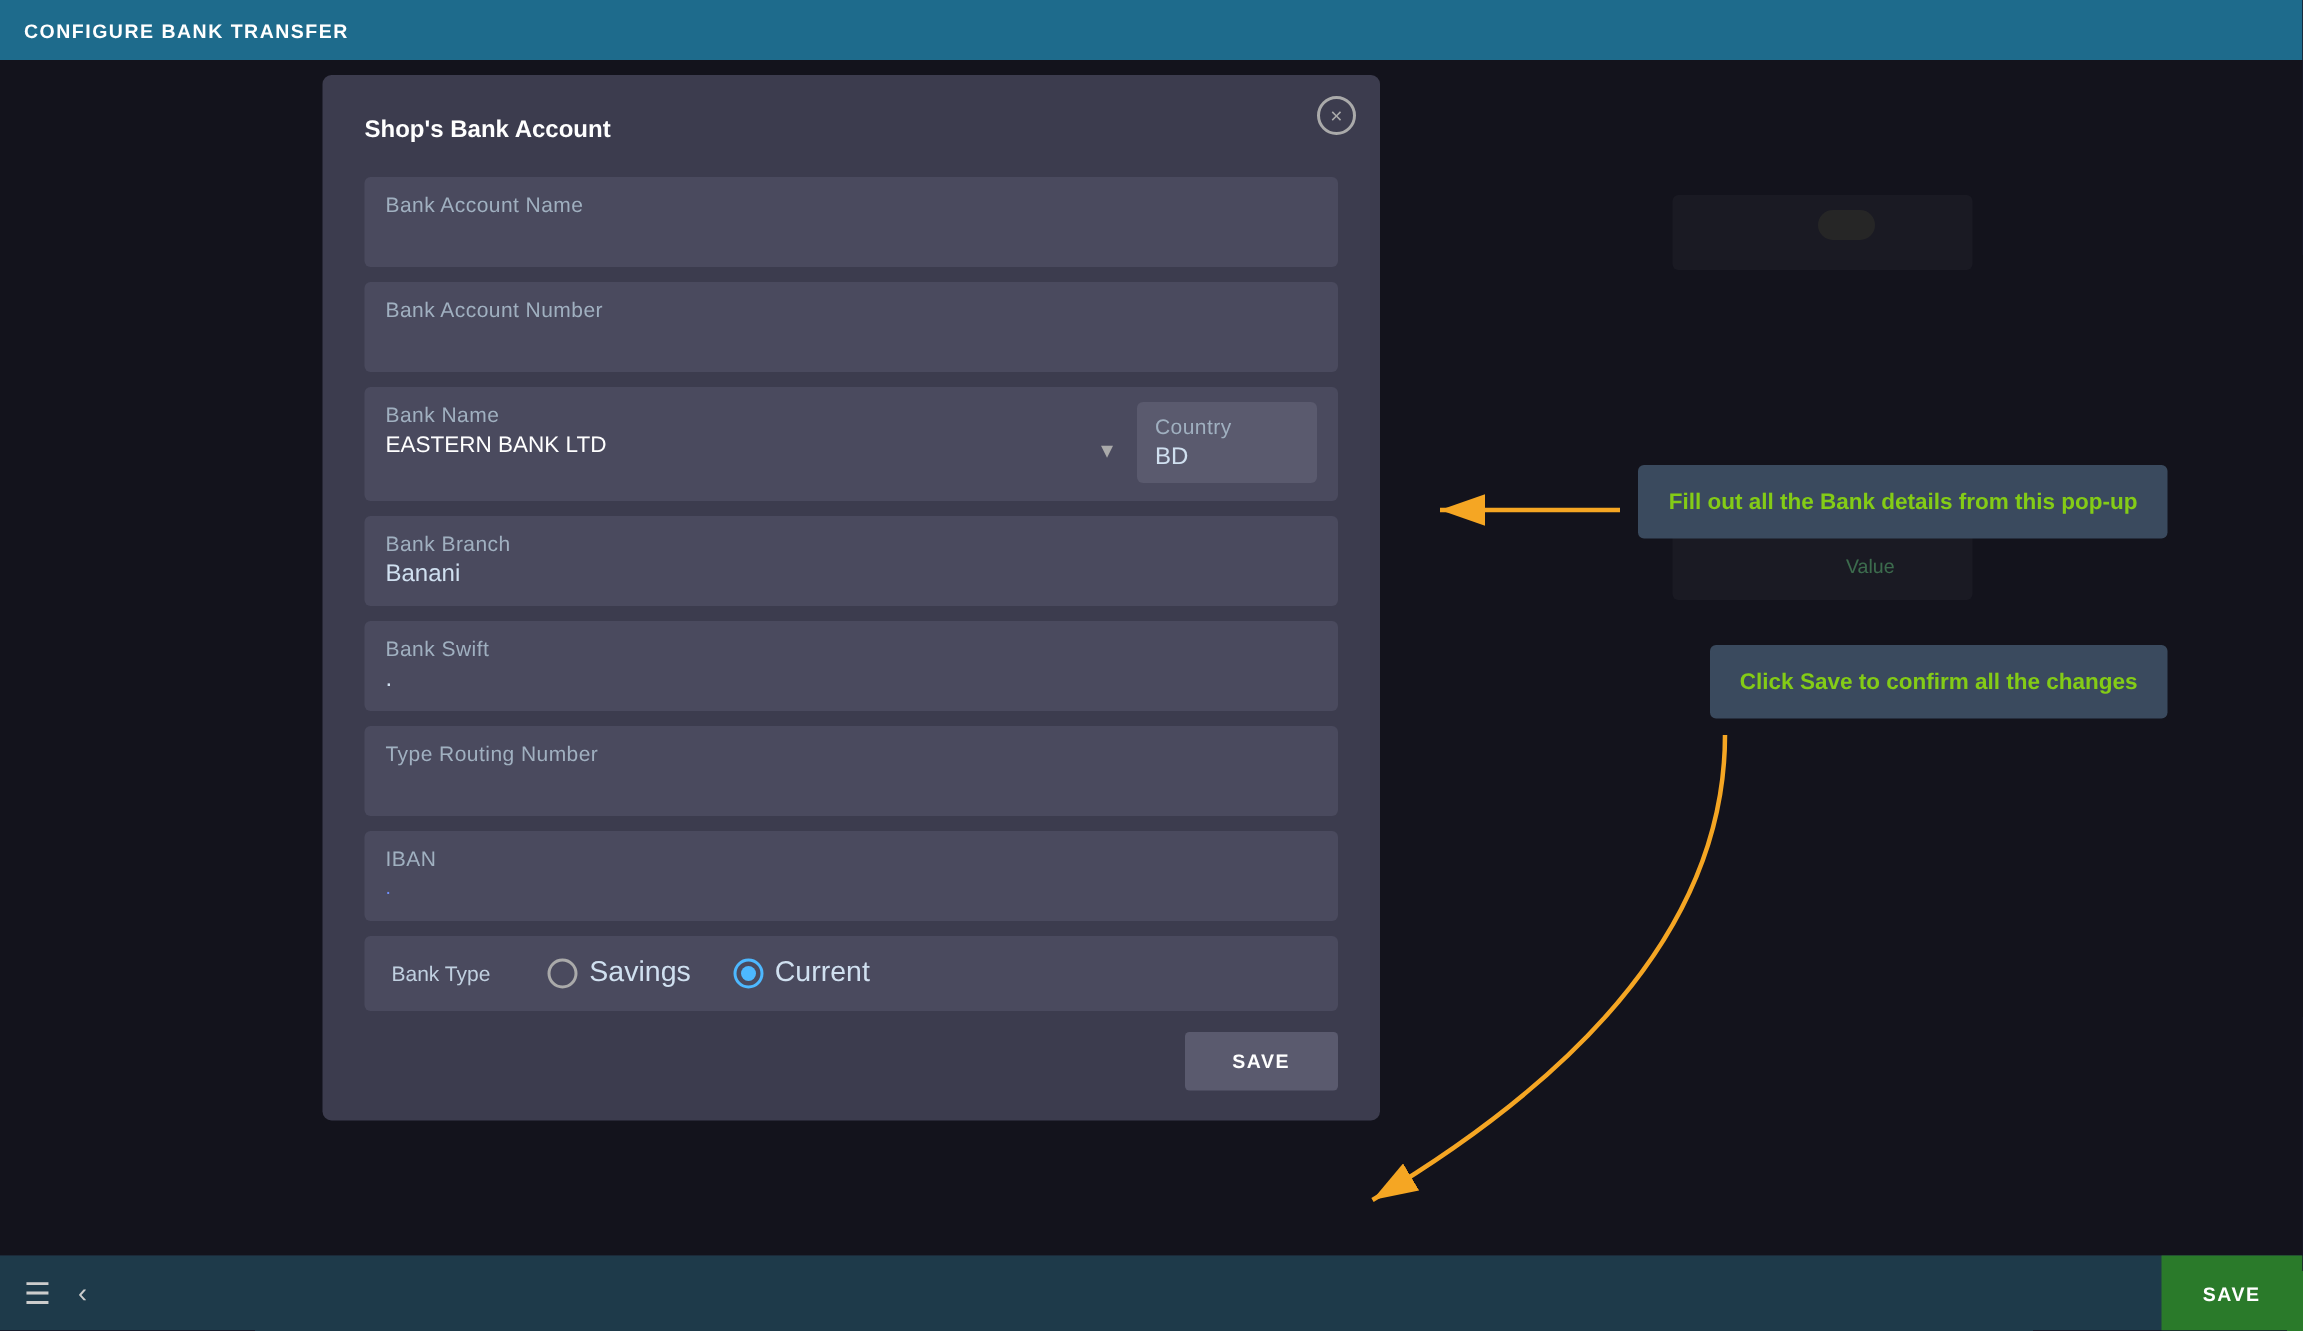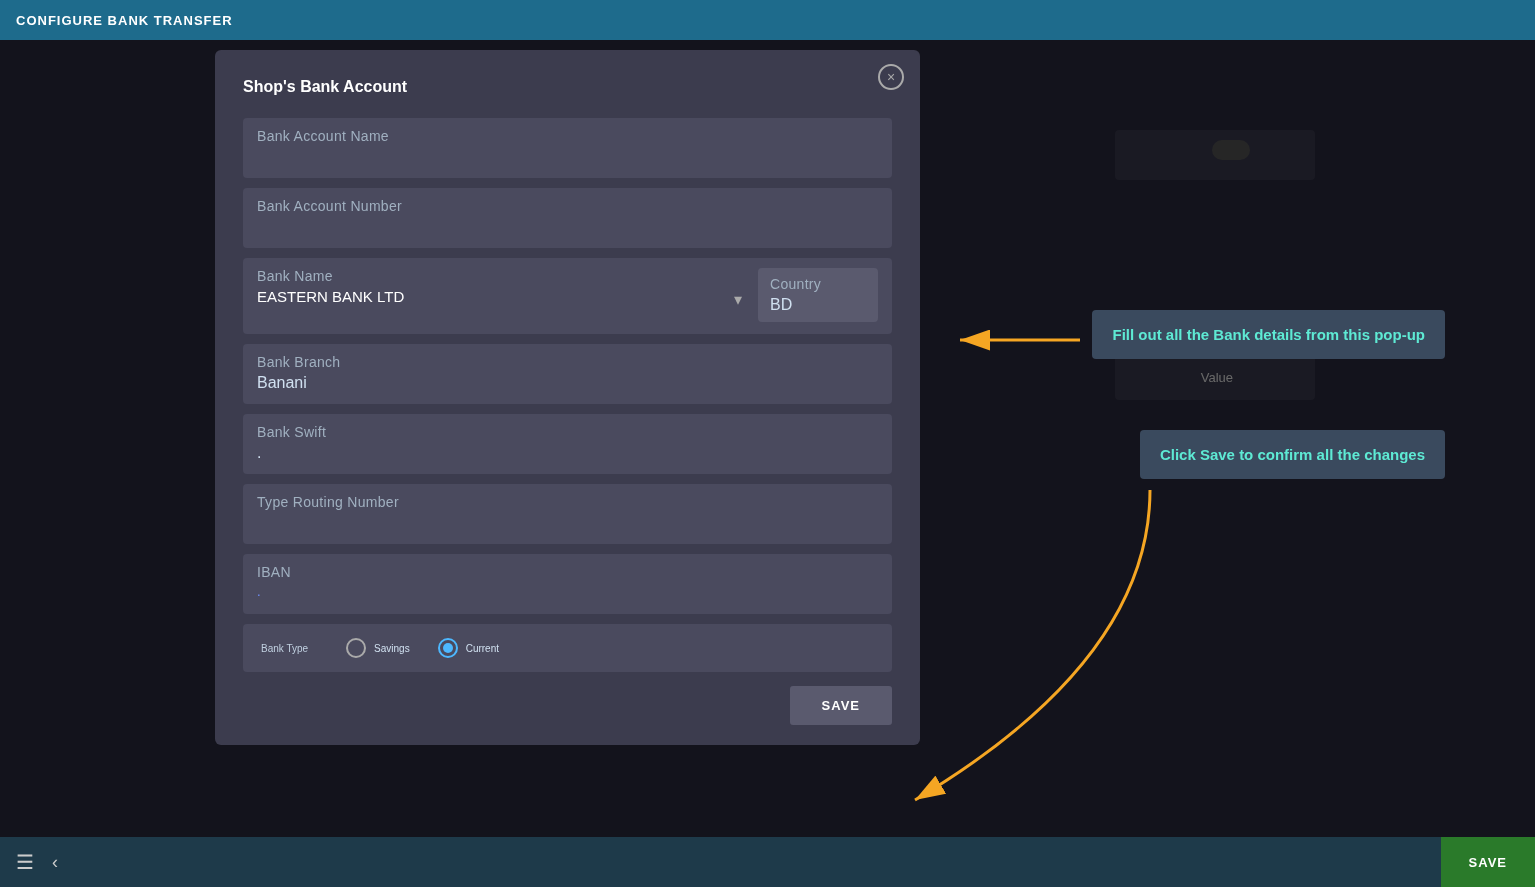--- a/index.html
+++ b/index.html
@@ -60,23 +60,23 @@
       position: absolute;
       right: 285px;
       top: 100px;
       width: 38px;
       height: 20px;
       background: #555;
       border-radius: 10px;
     }
     .bg-label {
       position: absolute;
-      right: 302px;
+      right: 272px;
       top: 330px;
-      color: #e5e5e5;
+      color: #86efac;
       font-size: 13px;
     }
 
     
     .overlay {
       position: absolute;
       top: 0; left: 0; right: 0; bottom: 0;
       background: rgba(0,0,0,0.55);
     }
 
@@ -198,21 +198,21 @@
       background-color: #4a4a5e;
       border-radius: 4px;
       padding: 14px 18px;
       margin-bottom: 10px;
       display: flex;
       align-items: center;
       gap: 28px;
     }
     .bank-type-label {
       color: #c0d0e0;
-      font-size: 10px;
+      font-size: 14px;
       font-weight: 500;
       margin-right: 10px;
     }
     .radio-option {
       display: flex;
       align-items: center;
       gap: 8px;
       cursor: pointer;
     }
     .radio-circle {
@@ -229,21 +229,21 @@
       border-color: #4db8ff;
     }
     .radio-inner {
       width: 10px;
       height: 10px;
       border-radius: 50%;
       background: #4db8ff;
     }
     .radio-text {
       color: #d0e0f0;
-      font-size: 10px;
+      font-size: 19px;
     }
 
     
     .modal-save-btn {
       display: flex;
       justify-content: flex-end;
       margin-top: 14px;
     }
     .save-btn {
       background-color: #5a5a6e;
@@ -258,21 +258,21 @@
       cursor: pointer;
     }
 
     
     .annotation-box {
       position: absolute;
       background-color: #3a4a5e;
       border: none;
       border-radius: 4px;
       padding: 14px 20px;
-      color: #5eead4;
+      color: #84cc16;
       font-size: 15px;
       font-weight: 600;
       max-width: 360px;
       line-height: 1.4;
     }
     .annotation-box1 {
       right: 90px;
       top: 270px;
     }
     .annotation-box2 {

